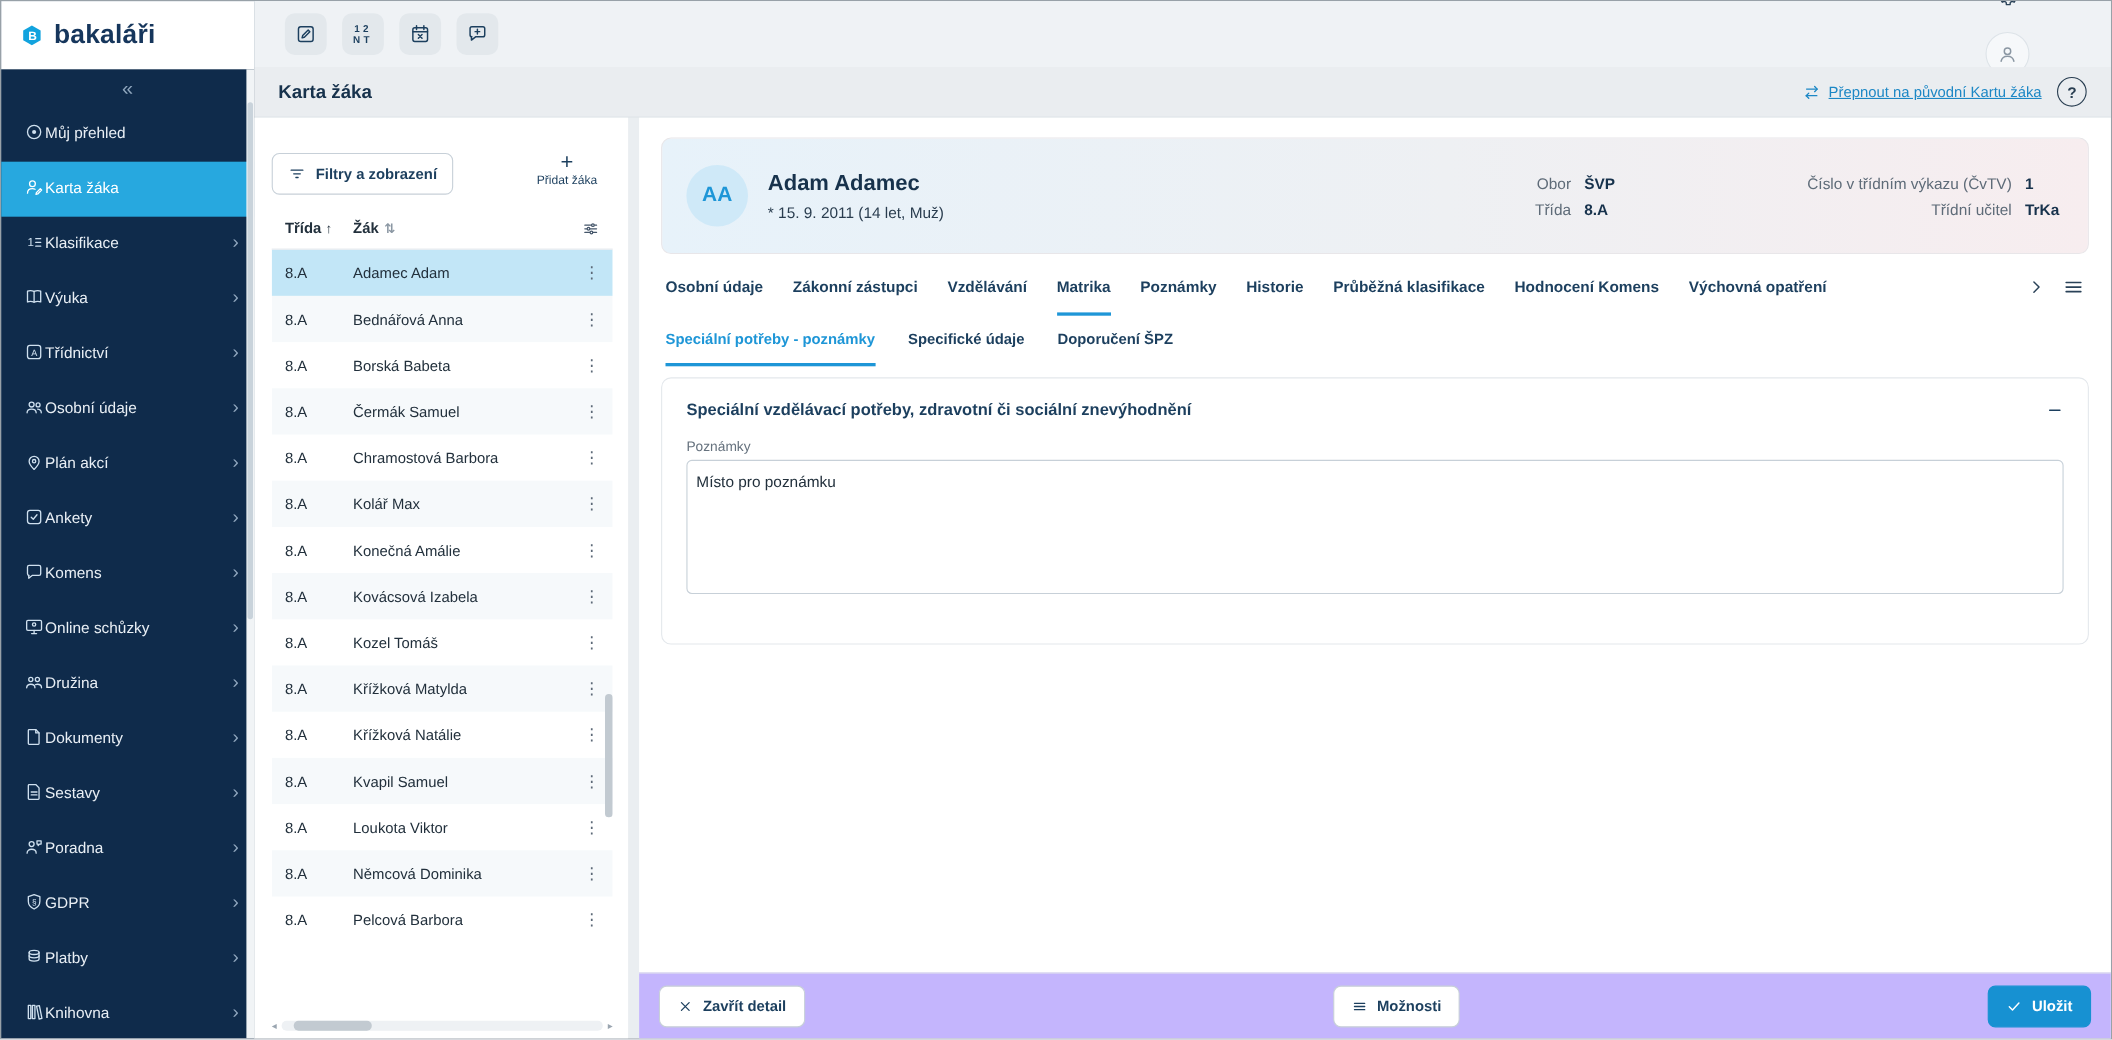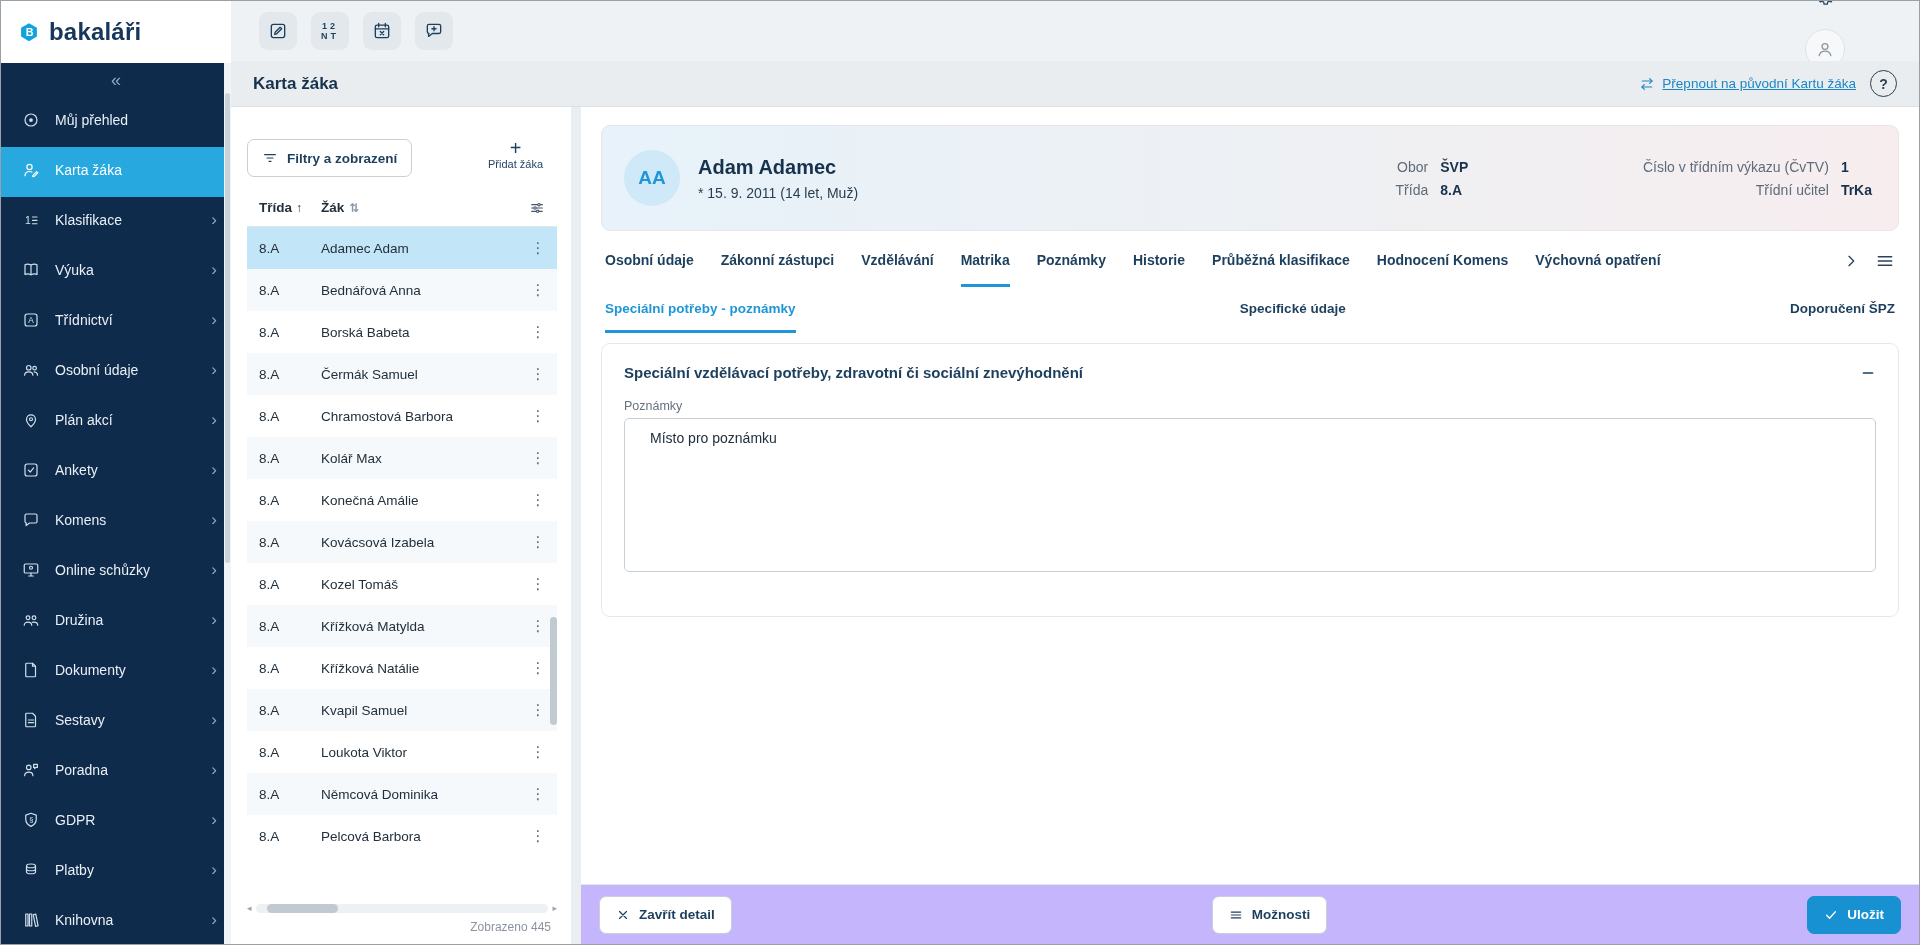--- a/index.html
+++ b/index.html
@@ -6,21 +6,21 @@
   html,body { width:100%; height:100%; }
   body { font-family: "Liberation Sans", "DejaVu Sans", sans-serif; background:#d7dbdf; }
   .app { width:1920px; height:945px; border:1px solid #98a1a8; background:#eaeef1; display:flex; overflow:hidden; position:relative; }
 
   
   .sidebar { width:230px; background:#0f2b4b; color:#e9eff5; flex:0 0 230px; display:flex; flex-direction:column; position:relative; }
   .logo { background:#ffffff; height:62px; display:flex; align-items:center; gap:10px; padding-left:18px; cursor:pointer; }
   .logo-text { font-size:24px; font-weight:bold; color:#16365c; letter-spacing:.2px; }
   .collapse { height:34px; display:flex; align-items:center; justify-content:center; color:#8fa6bd; font-size:18px; cursor:pointer; }
   .menu { flex:1; overflow:hidden; }
-  .side-item { height:50px; display:flex; align-items:center; gap:14px; padding:0 14px 4px 20px; font-size:14px; font-weight:500; cursor:pointer; }
+  .side-item { height:50px; display:flex; align-items:center; padding:0 14px 4px 20px; font-size:14px; font-weight:500; cursor:pointer; }
   .side-item .sicon { width:20px; height:20px; display:flex; align-items:center; justify-content:center; color:#cfe0ef; flex:0 0 20px; }
   .side-item .slabel { flex:1; }
   .side-item .schev { color:#8fa6bd; font-size:17px; }
   .side-item.active { background:#27a8df; color:#ffffff; }
   .side-item.active .sicon { color:#ffffff; }
   .gutter { position:absolute; right:0; top:62px; bottom:0; width:7px; background:#f1f4f6; }
   .gutter .gthumb { position:absolute; top:30px; width:5px; left:1px; height:470px; border-radius:3px; background:#c9d3db; }
 
   
   .mainwrap { flex:1; display:flex; flex-direction:column; min-width:0; }
@@ -88,29 +88,29 @@
   .sbirth { font-size:14px; color:#2a3d4f; margin-top:6px; }
   .fieldgrid { display:grid; grid-template-columns:auto auto; column-gap:12px; row-gap:7px; font-size:14px; align-items:center; }
   .fieldgrid .fl { color:#5e6b78; text-align:right; }
   .fieldgrid .fv { color:#17324c; font-weight:bold; }
   .fields-mid { margin-right:14%; }
   .tabs { display:flex; align-items:center; gap:27px; height:52px; margin-top:4px; padding:0 4px; }
   .tab { font-size:14px; font-weight:bold; color:#1c3f5e; height:100%; display:flex; align-items:center; border-bottom:3px solid transparent; cursor:pointer; white-space:nowrap; }
   .tab.active { border-bottom-color:#1e96d7; }
   .tabicons { margin-left:auto; display:flex; align-items:center; gap:16px; color:#2a4258; }
   .tabicons .tic { cursor:pointer; display:flex; align-items:center; }
-  .subtabs { display:flex; align-items:center; gap:30px; height:46px; padding:0 4px;justify-content:space-between; }
+  .subtabs { display:flex; align-items:center; gap:30px; height:46px; padding:0 4px; }
   .subtab { font-size:13.5px; font-weight:bold; color:#1c3f5e; height:100%; display:flex; align-items:center; border-bottom:3px solid transparent; cursor:pointer; }
   .subtab.active { color:#1e96d7; border-bottom-color:#1e96d7; }
   .sectioncard { margin-top:10px; border:1px solid #e4e8ec; border-radius:9px; padding:20px 22px 40px 22px; }
   .sechead { display:flex; align-items:center; }
   .sectitle { font-size:15px; font-weight:bold; color:#1c3f5e; }
   .collbtn { margin-left:auto; border:none; background:transparent; color:#1c3f5e; cursor:pointer; display:flex; }
   .noteslabel { display:block; margin-top:18px; font-size:12.5px; color:#66727e; }
-  .notesarea { margin-top:5px; width:100%; height:154px; border:1px solid #c7d0d8; border-radius:5px; padding:11px 25px; font-size:14px; color:#22303c; font-family:inherit; resize:none; outline:none; }
+  .notesarea { margin-top:5px; width:100%; height:122px; border:1px solid #c7d0d8; border-radius:5px; padding:11px 8px; font-size:14px; color:#22303c; font-family:inherit; resize:none; outline:none; }
 
   .detailfooter { height:60px; border-top:1px solid #e4e8ec; display:flex; align-items:center; padding:0 18px; justify-content:space-between; background:#c4b5fd; }
   .btn { height:38px; border-radius:7px; border:1px solid #c7d0d8; background:#fff; color:#1c3f5e; font-size:13.5px; font-weight:bold; display:flex; align-items:center; gap:9px; padding:0 16px; cursor:pointer; font-family:inherit; }
   .btn-save { background:#1791d2; border-color:#1791d2; color:#fff; }
 
   .ic { width:18px; height:18px; }
   .ic20 { width:20px; height:20px; }
   .ic16 { width:16px; height:16px; }
   .ic14 { width:14px; height:14px; }
 </style>
@@ -511,21 +511,20 @@
               <div class="vthumb"></div>
             </div>
         </div>
         <div class="hscrollbar">
           <span>◂</span>
           <div class="htrack">
               <div class="hthumb"></div>
             </div>
           <span>▸</span>
         </div>
-        <div class="shown">Zobrazeno 445</div>
       </section>
 
       <section class="detail">
         <div class="detailbody">
 
           <div class="studentcard">
             <div class="avatarAA">AA</div>
             <div class="nameblock">
               <div class="sname">Adam Adamec</div>
               <div class="sbirth">* 15. 9. 2011  (14 let, Muž)</div>

